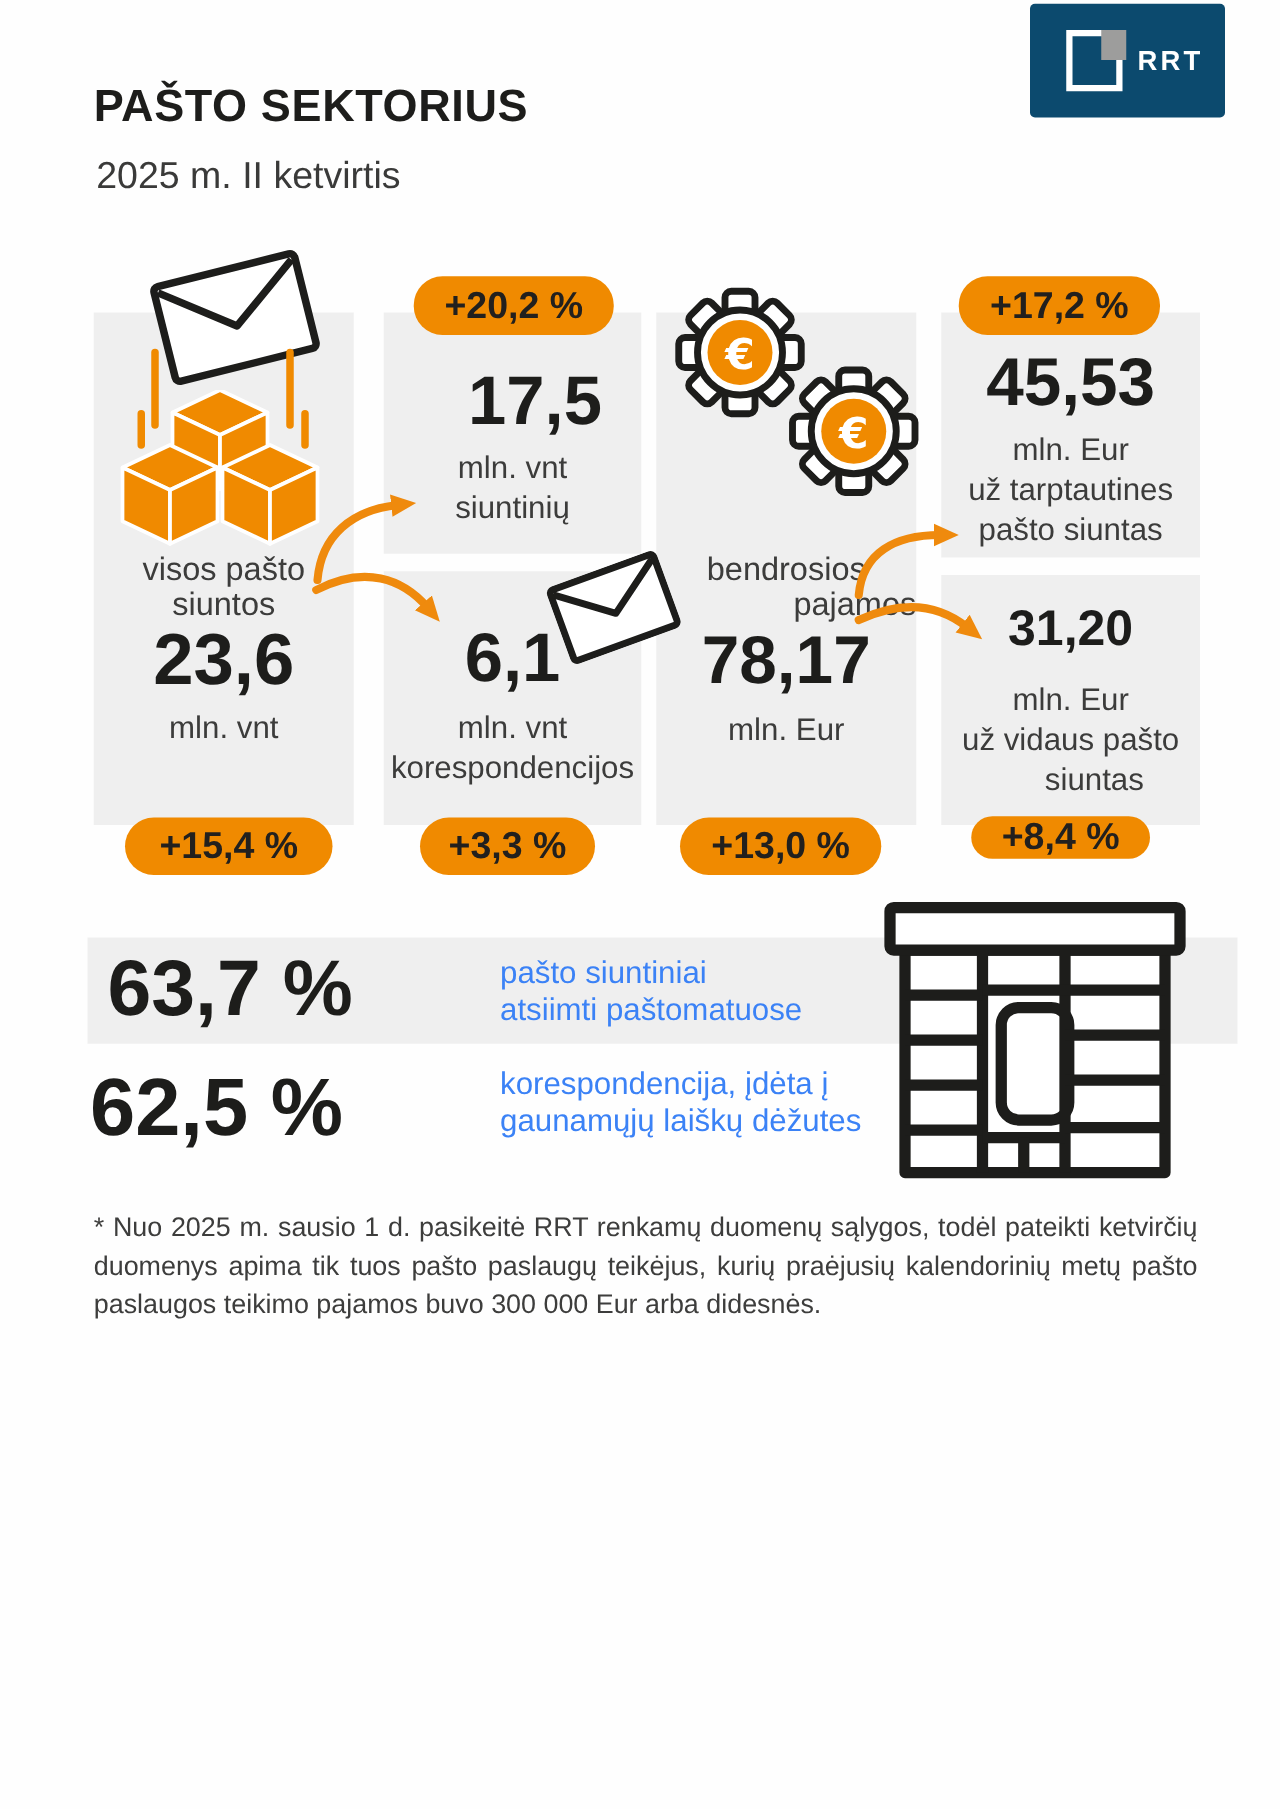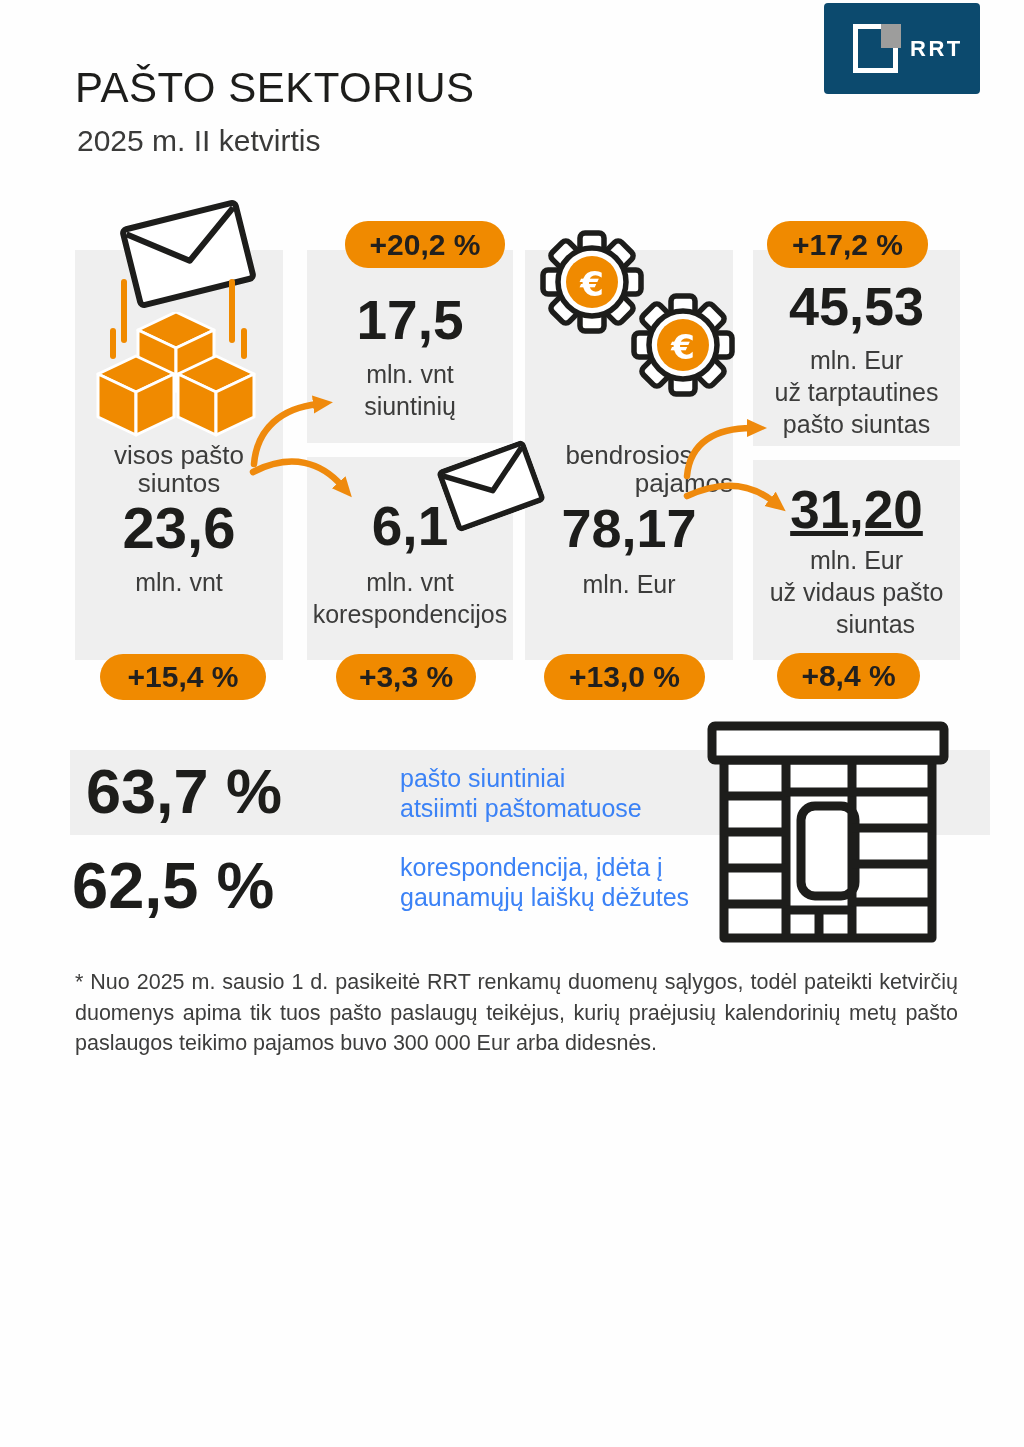--- a/index.html
+++ b/index.html
@@ -1,19 +1,19 @@
 <!DOCTYPE html>
 <html><head>
 <meta charset="utf-8">
 <style>
   html,body{margin:0;padding:0;background:#ffffff;}
   .page{position:relative;width:1024px;height:1447px;background:#fefefe;overflow:hidden;
         font-family:"Liberation Sans", sans-serif;}
   .abs{position:absolute;}
-  .title{font-size:42px;font-weight:400;color:#1d1d1b;letter-spacing:.5px;}
+  .title{font-size:36px;font-weight:700;color:#1d1d1b;letter-spacing:.5px;}
   .subtitle{font-size:30px;font-weight:400;color:#3a3a39;}
   .card{position:absolute;background:#efefef;}
   .badge{position:absolute;background:#f08a00;border-radius:23px;color:#22201e;
          font-weight:700;font-size:30px;display:flex;align-items:center;justify-content:center;}
   .big{position:absolute;color:#1d1d1b;font-weight:800;text-align:center;line-height:1.05;}
   .label{position:absolute;color:#3c3c3b;font-weight:500;font-size:25px;text-align:center;line-height:28px;}
   .lead{font-size:26px;}
   .speedline{position:absolute;width:6px;background:#f08a00;border-radius:3px;}
   .sharebig{position:absolute;color:#1d1d1b;font-weight:800;}
   .sharedesc{position:absolute;color:#3b82f6;font-weight:500;font-size:25px;line-height:30px;}
@@ -71,22 +71,22 @@
       </g>
     </svg>
   </div>
 
   <div class="label lead" style="left:75px;top:441px;width:208px;">visos pašto</div>
   <div class="label lead" style="left:75px;top:469px;width:208px;">siuntos</div>
   <div class="big" style="left:75px;top:498px;width:208px;font-size:58px;">23,6</div>
   <div class="label" style="left:75px;top:568px;width:208px;">mln. vnt</div>
   <div class="badge" style="left:100px;top:654px;width:166px;height:46px;">+15,4 %</div>
 
-  <div class="badge" style="left:345px;top:221px;width:160px;height:47px;">+20,2 %</div>
-  <div class="big" style="left:307px;top:292px;width:206px;font-size:55px;">17,5</div>
+  <div class="badge" style="left:331px;top:221px;width:160px;height:47px;">+20,2 %</div>
+  <div class="big" style="left:307px;top:292px;width:206px;font-size:55px;padding-left:18px;">17,5</div>
   <div class="label" style="left:307px;top:360px;width:206px;">mln. vnt</div>
   <div class="label" style="left:307px;top:392px;width:206px;">siuntinių</div>
 
   <div class="abs" style="left:444px;top:453px;transform:rotate(-20deg);">
     <svg width="94" height="66" viewBox="0 0 94 66">
       <rect x="3" y="3" width="88" height="60" rx="3" fill="#ffffff" stroke="#1d1d1b" stroke-width="5.5"></rect>
       <path d="M5 7 L47 38 L89 7" fill="none" stroke="#1d1d1b" stroke-width="5.5" stroke-linejoin="round"></path>
     </svg>
   </div>
   <div class="big" style="left:307px;top:498px;width:206px;font-size:55px;">6,1</div>
@@ -134,25 +134,25 @@
   <div class="big" style="left:525px;top:500px;width:208px;font-size:54px;">78,17</div>
   <div class="label" style="left:525px;top:570px;width:208px;">mln. Eur</div>
   <div class="badge" style="left:544px;top:654px;width:161px;height:46px;">+13,0 %</div>
 
   <div class="badge" style="left:767px;top:221px;width:161px;height:47px;">+17,2 %</div>
   <div class="big" style="left:753px;top:278px;width:207px;font-size:54px;">45,53</div>
   <div class="label" style="left:753px;top:346px;width:207px;">mln. Eur</div>
   <div class="label" style="left:753px;top:378px;width:207px;">už tarptautines</div>
   <div class="label" style="left:753px;top:410px;width:207px;">pašto siuntas</div>
 
-  <div class="big" style="left:753px;top:482px;width:207px;font-size:53px;text-decoration:underline;">31,20</div>
+  <div class="big" style="left:753px;top:482px;width:207px;font-size:40px;">31,20</div>
   <div class="label" style="left:753px;top:546px;width:207px;">mln. Eur</div>
   <div class="label" style="left:753px;top:578px;width:207px;">už vidaus pašto</div>
   <div class="label" style="left:753px;top:610px;width:245px;">siuntas</div>
-  <div class="badge" style="left:777px;top:653px;width:143px;height:46px;">+8,4 %</div>
+  <div class="badge" style="left:777px;top:653px;width:143px;height:34px;">+8,4 %</div>
 
   <svg class="abs" style="left:0;top:0;pointer-events:none;" width="1024" height="1447" viewBox="0 0 1024 1447">
     <defs>
       <marker id="ah" markerUnits="userSpaceOnUse" markerWidth="24" markerHeight="24" refX="5" refY="11" orient="auto">
         <path d="M0,2 L20,11 L0,20 Z" fill="#ef8a0d"></path>
       </marker>
     </defs>
     <g fill="none" stroke="#ef8a0d" stroke-width="6.5" stroke-linecap="round">
       <path d="M254 464 C 257 428, 282 408, 318 404" marker-end="url(#ah)"></path>
       <path d="M253 472 C 292 452, 322 463, 342 486" marker-end="url(#ah)"></path>

